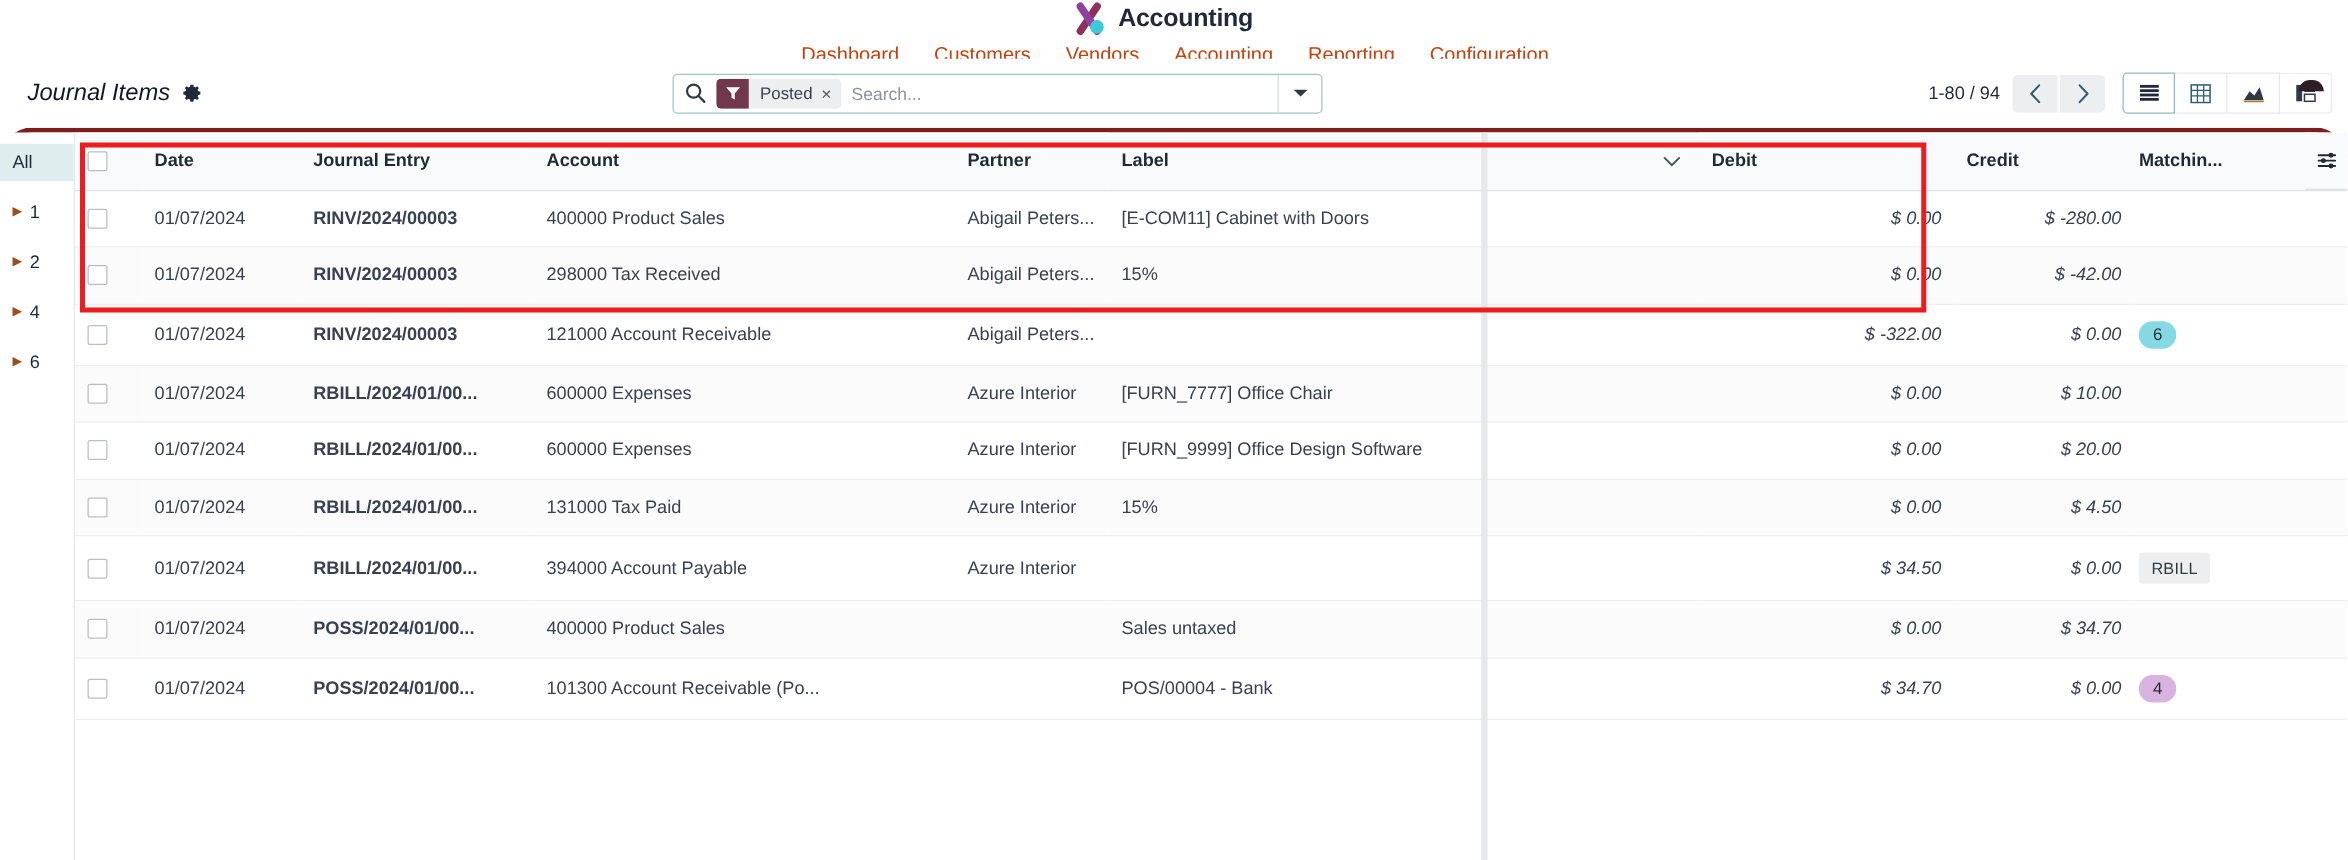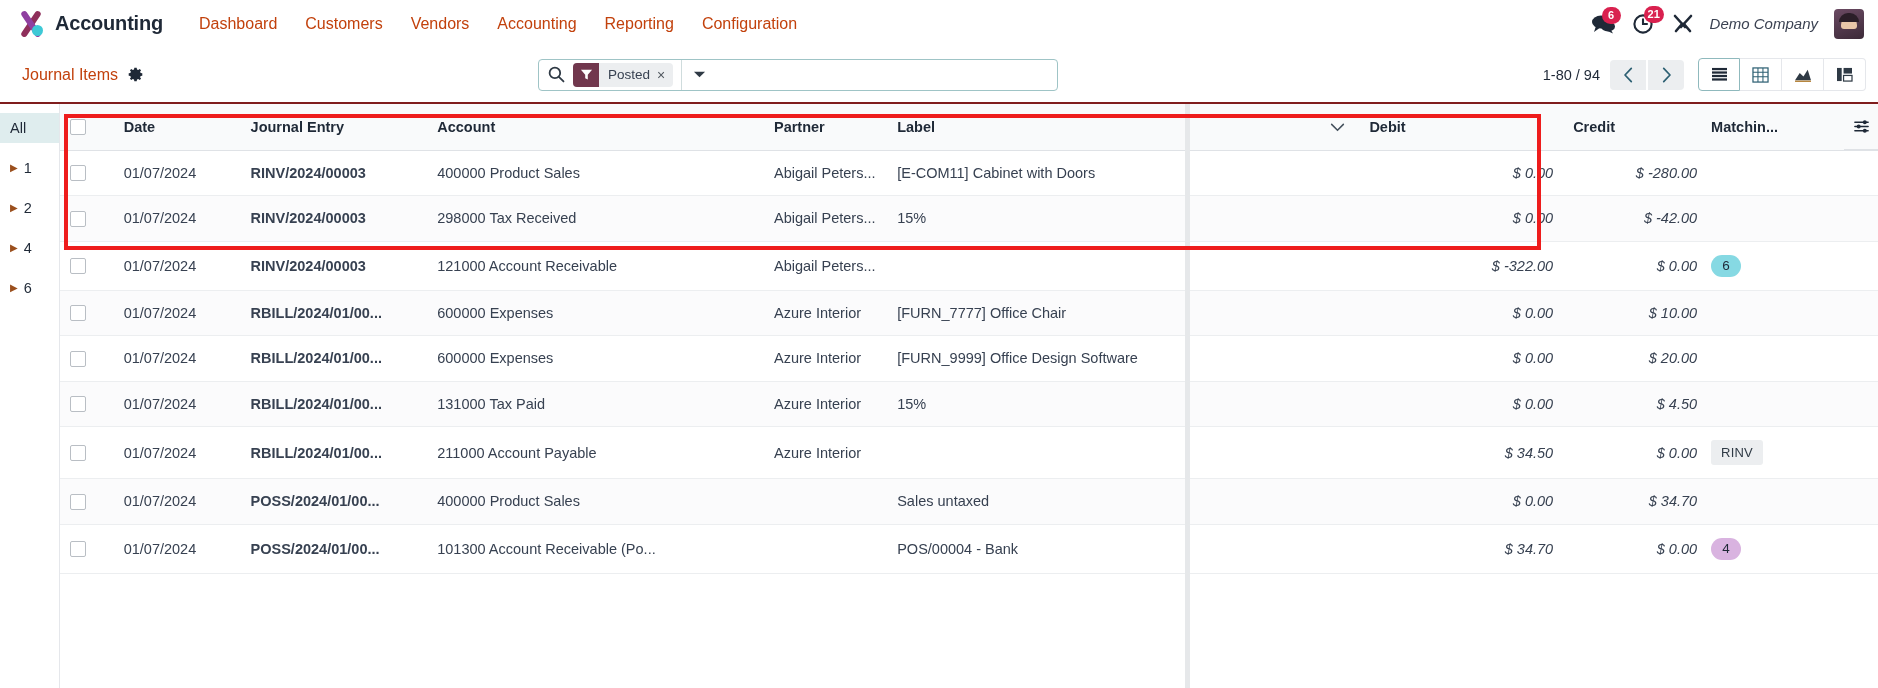--- a/index.html
+++ b/index.html
@@ -13,20 +13,21 @@
   }
 
   
   .navbar {
     height: 47px;
     display: flex;
     align-items: center;
     background: #ffffff;
     padding: 0 14px 0 16px;
     position: relative;
+    flex-direction: column;
   }
   .brand {
     display: flex;
     align-items: center;
     gap: 9px;
     margin-right: 22px;
   }
   .brand-logo {
     width: 30px; height: 30px;
     position: relative;
@@ -126,22 +127,23 @@
     padding: 0 12px 0 22px;
     background: #ffffff;
     position: relative;
   }
   .breadcrumb {
     display: flex;
     align-items: center;
     gap: 9px;
   }
   .page-title {
-    font-size: 16px;
-    color: #c2410c;
+    font-size: 19px;
+    color: #0f172a;
+    font-style: italic;
   }
   .gear-icon { cursor: pointer; display: flex; }
 
   
   .searchview {
     position: absolute;
     left: 538px;
     width: 520px;
     height: 32px;
     border: 1px solid #9fc4c6;
@@ -255,21 +257,22 @@
   .view-btn:last-child { border-radius: 0 4px 4px 0; }
   .view-btn.active {
     border: 1px solid #8fb9bd;
     background: #fff;
   }
 
   
   .content {
     display: flex;
     height: 586px;
-    border-top: 2px solid #7f1d1d;
+    border-top: 4px solid #7f1d1d;
+    border-radius: 26px;
   }
   .sidebar {
     width: 60px;
     flex: none;
     background: #fff;
     border-right: 1px solid #e5e7eb;
     padding-top: 9px;
   }
   .sb-item {
     font-size: 14.5px;
@@ -475,20 +478,21 @@
     </div>
     <div class="facet">
       <div class="facet-icon">
         <svg width="13" height="13" viewBox="0 0 14 14">
           <path d="M1 2 H13 L8.4 7.3 V12.4 L5.6 11 V7.3 Z" fill="#ffffff"></path>
         </svg>
       </div>
       <span class="facet-label">Posted</span>
       <span class="facet-x">×</span>
     </div>
+    <input class="search-input" type="text" placeholder="Search..." style="">
     <div class="search-toggle">
       <svg width="13" height="9" viewBox="0 0 14 9">
           <path d="M1 1.5 L7 7.5 L13 1.5 Z" fill="#2f3a45"></path>
         </svg>
     </div>
   </div>
 
   <div class="cp-right">
     <div class="pager">
       <span class="pager-value">1-80 / 94</span>
@@ -678,27 +682,27 @@
           <td>15%</td>
           <td class="num">$ 0.00</td>
           <td class="num">$ 4.50</td>
           <td style="padding-left:4px"></td>
         </tr>
 
         <tr>
           <td class="ck-col"><span class="ck"></span></td>
           <td>01/07/2024</td>
           <td class="cell-link">RBILL/2024/01/00...</td>
-          <td>211000 Account Payable</td>
+          <td>394000 Account Payable</td>
           <td>Azure Interior</td>
           <td></td>
           <td class="num">$ 34.50</td>
           <td class="num">$ 0.00</td>
           <td style="padding-left:4px">
-            <span class="match-btn">RINV</span>
+            <span class="match-btn">RBILL</span>
           </td>
         </tr>
 
         <tr>
           <td class="ck-col"><span class="ck"></span></td>
           <td>01/07/2024</td>
           <td class="cell-link">POSS/2024/01/00...</td>
           <td>400000 Product Sales</td>
           <td></td>
           <td>Sales untaxed</td>

